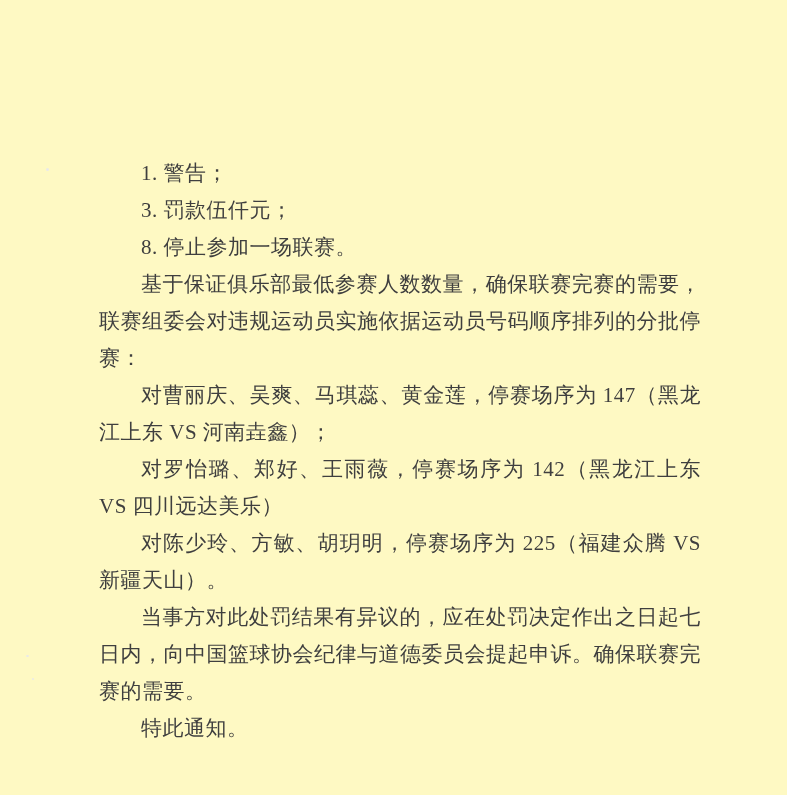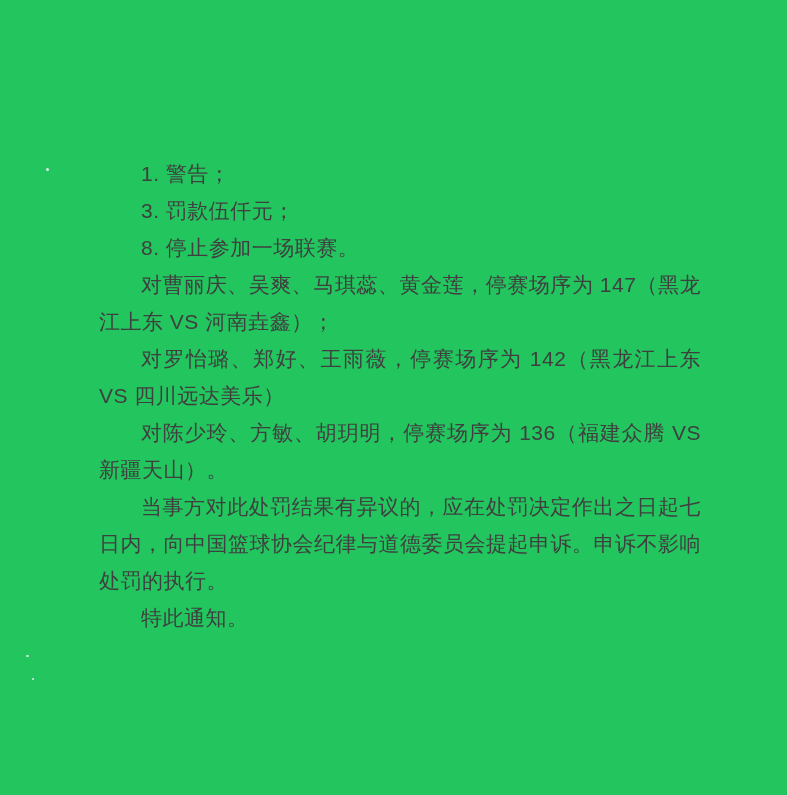--- a/index.html
+++ b/index.html
@@ -4,23 +4,23 @@
 <style>
   html, body {
     margin: 0;
     padding: 0;
     background: #ffffff;
   }
   .page {
     position: relative;
     width: 787px;
     height: 795px;
-    background: #22c55e;
+    background: #fef9c3;
     overflow: hidden;
-    font-family: Liberation Sans, sans-serif;
+    font-family: Liberation Serif, serif;
   }
   .doc-body {
     position: absolute;
     top: 155px;
     left: 99px;
     width: 602px;
     color: #3f3f3f;
     font-size: 21px;
     line-height: 37px;
     letter-spacing: 0.5px;
@@ -46,20 +46,21 @@
 <div class="page">
 
   <span class="speck speck-1"></span>
   <span class="speck speck-2"></span>
   <span class="speck speck-3"></span>
 
   <div class="doc-body">
     <p class="para">1. 警告；</p>
     <p class="para">3. 罚款伍仟元；</p>
     <p class="para">8. 停止参加一场联赛。</p>
+    <p class="para">基于保证俱乐部最低参赛人数数量，确保联赛完赛的需要，联赛组委会对违规运动员实施依据运动员号码顺序排列的分批停赛：</p>
     <p class="para">对曹丽庆、吴爽、马琪蕊、黄金莲，停赛场序为 147（黑龙江上东 VS 河南垚鑫）；</p>
     <p class="para">对罗怡璐、郑好、王雨薇，停赛场序为 142（黑龙江上东 VS 四川远达美乐）</p>
-    <p class="para">对陈少玲、方敏、胡玥明，停赛场序为 136（福建众腾 VS 新疆天山）。</p>
-    <p class="para">当事方对此处罚结果有异议的，应在处罚决定作出之日起七日内，向中国篮球协会纪律与道德委员会提起申诉。申诉不影响处罚的执行。</p>
+    <p class="para">对陈少玲、方敏、胡玥明，停赛场序为 225（福建众腾 VS 新疆天山）。</p>
+    <p class="para">当事方对此处罚结果有异议的，应在处罚决定作出之日起七日内，向中国篮球协会纪律与道德委员会提起申诉。确保联赛完赛的需要。</p>
     <p class="para">特此通知。</p>
   </div>
 
 </div>
 
 </body></html>

